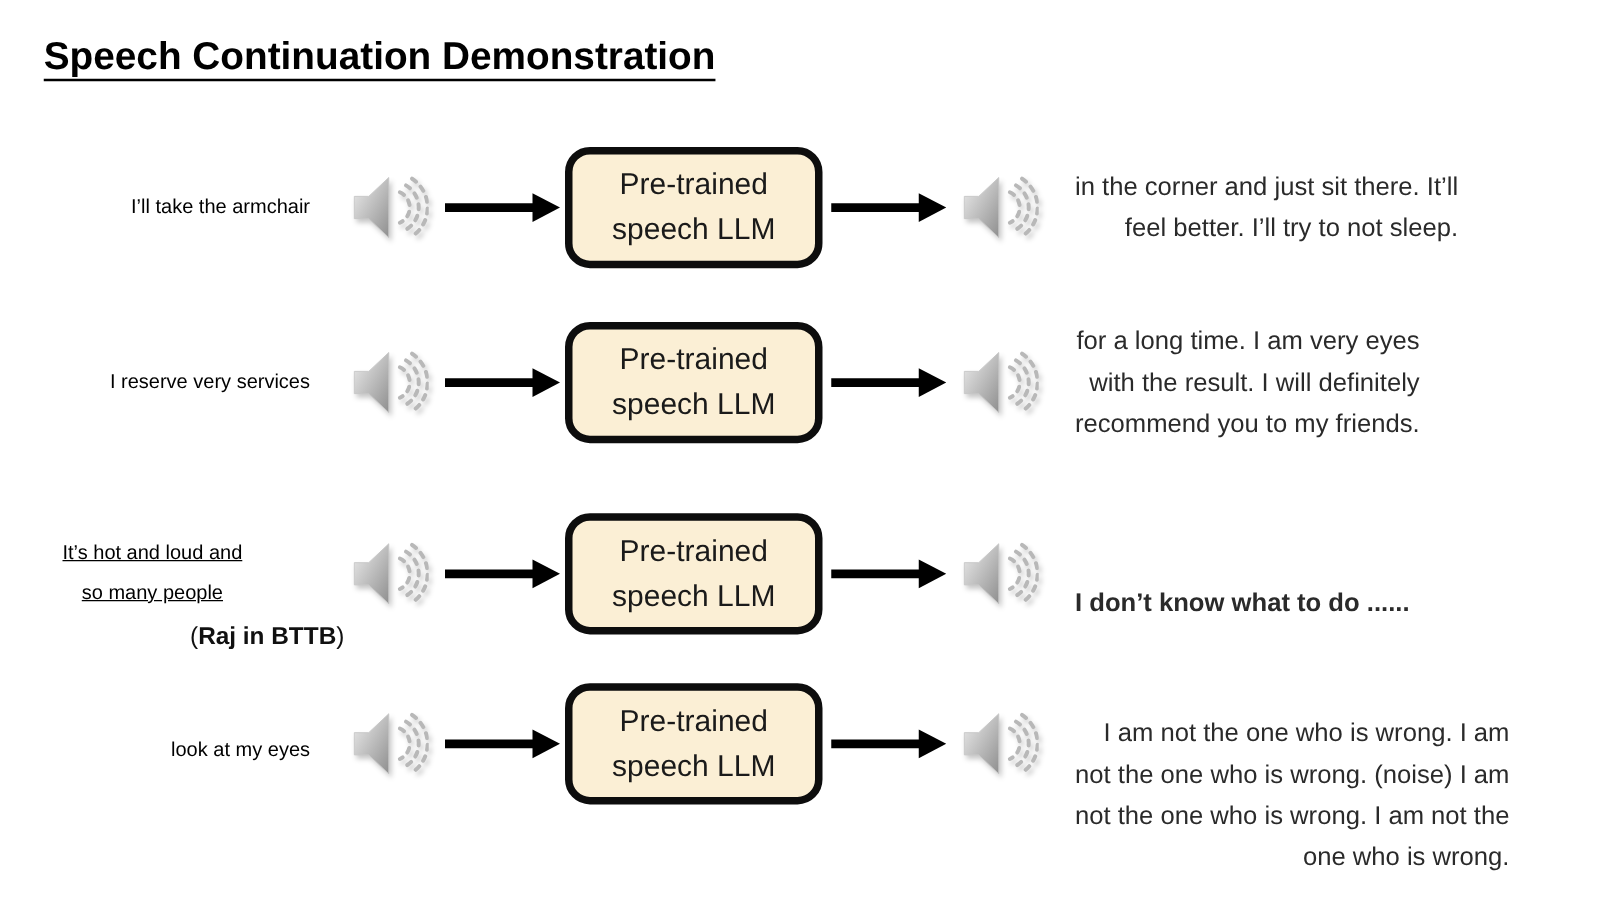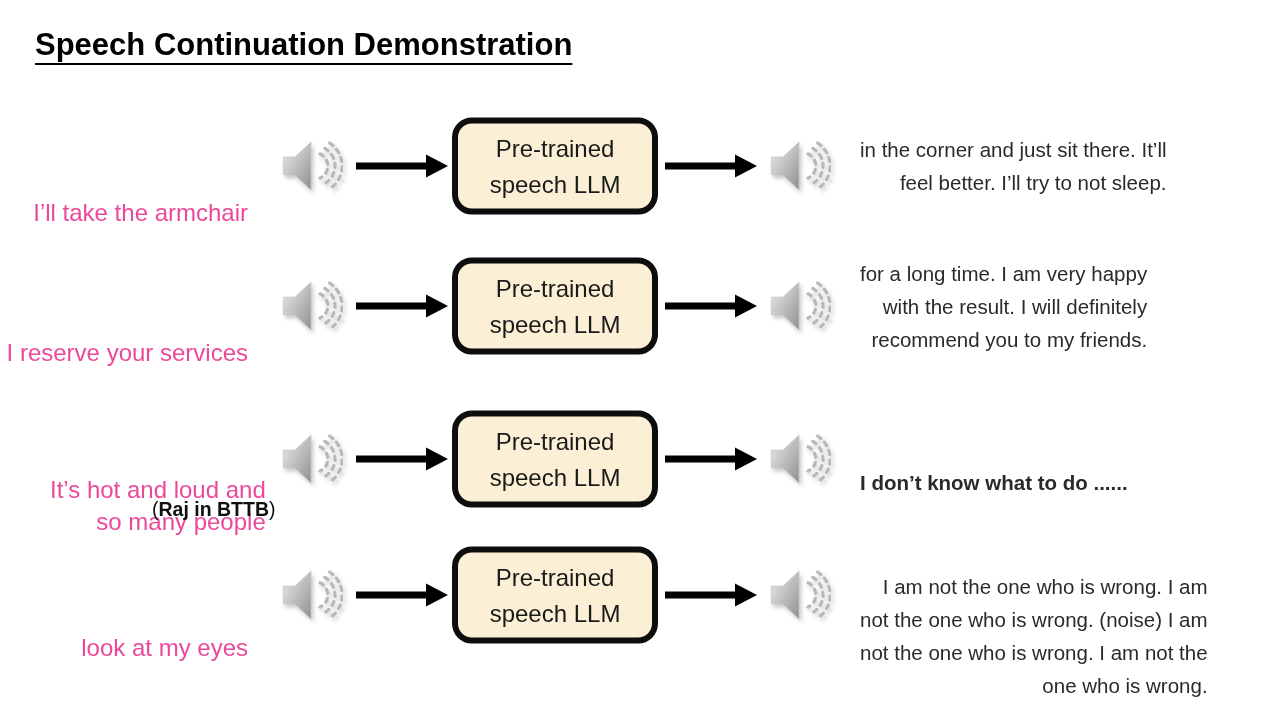--- a/index.html
+++ b/index.html
@@ -11,24 +11,24 @@
     position:absolute;left:35px;top:27px;
     font-size:31px;font-weight:700;color:#000;
     text-decoration:underline;text-decoration-thickness:2px;text-underline-offset:8px;
   }
   .row{position:absolute;left:0;width:100%;height:0;}
   .row > *{position:absolute;text-align:right;}
   .row1{top:166px}.row2{top:306px}.row3{top:459px}.row4{top:595px}
 
   .in-text{
     right:1032px;transform:translateY(-50%);
-    font-size:24px;line-height:32px;color:#ec4899;
-    text-align:right;white-space:pre-line;margin-top:47px;
-  }
-  .row3 .in-text{left:50px;right:auto;text-align:right;}
+    font-size:16px;line-height:32px;color:#000000;
+    text-align:right;white-space:pre-line;
+  }
+  .row3 .in-text{left:50px;right:auto;text-align:center;text-decoration:underline;}
   .row4 .in-text{top:6px;}
 
   .in-caption{
     left:152px;top:39px;font-size:19.5px;color:#101010;white-space:nowrap;
   }
   .in-caption b{font-weight:700;}
 
   .speaker{transform:translateY(-50%);width:64px;height:66px;}
   .speaker svg{width:100%;height:100%;filter:drop-shadow(2px 3px 2px rgba(0,0,0,0.22));}
   .speaker-in{left:279px;}
@@ -107,46 +107,46 @@
     <span class="speaker speaker-out">
       <svg viewBox="0 0 72 68">
           <use href="#spkShape"></use>
         </svg>
     </span>
     <div class="out-text">in the corner and just sit there. It’ll
 feel better. I’ll try to not sleep.</div>
   </div>
 
   <div class="row row2">
-    <div class="in-text">I reserve your services</div>
-    <span class="speaker speaker-in">
-      <svg viewBox="0 0 72 68">
-          <use href="#spkShape"></use>
-        </svg>
-    </span>
-    <span class="arrow arrow-1">
-      <svg viewBox="0 0 93 28">
-          <use href="#arrShape"></use>
-        </svg>
-    </span>
-    <div class="llm-box">
-      <span>Pre-trained
-speech LLM</span>
-    </div>
-    <span class="arrow arrow-2">
-      <svg viewBox="0 0 93 28">
-          <use href="#arrShape"></use>
-        </svg>
-    </span>
-    <span class="speaker speaker-out">
-      <svg viewBox="0 0 72 68">
-          <use href="#spkShape"></use>
-        </svg>
-    </span>
-    <div class="out-text">for a long time. I am very happy
+    <div class="in-text">I reserve very services</div>
+    <span class="speaker speaker-in">
+      <svg viewBox="0 0 72 68">
+          <use href="#spkShape"></use>
+        </svg>
+    </span>
+    <span class="arrow arrow-1">
+      <svg viewBox="0 0 93 28">
+          <use href="#arrShape"></use>
+        </svg>
+    </span>
+    <div class="llm-box">
+      <span>Pre-trained
+speech LLM</span>
+    </div>
+    <span class="arrow arrow-2">
+      <svg viewBox="0 0 93 28">
+          <use href="#arrShape"></use>
+        </svg>
+    </span>
+    <span class="speaker speaker-out">
+      <svg viewBox="0 0 72 68">
+          <use href="#spkShape"></use>
+        </svg>
+    </span>
+    <div class="out-text">for a long time. I am very eyes
 with the result. I will definitely
 recommend you to my friends.</div>
   </div>
 
   <div class="row row3">
     <div class="in-text">It’s hot and loud and
 so many people</div>
     <div class="in-caption"><span>(</span><b>Raj in BTTB</b><span>)</span></div>
     <span class="speaker speaker-in">
       <svg viewBox="0 0 72 68">

